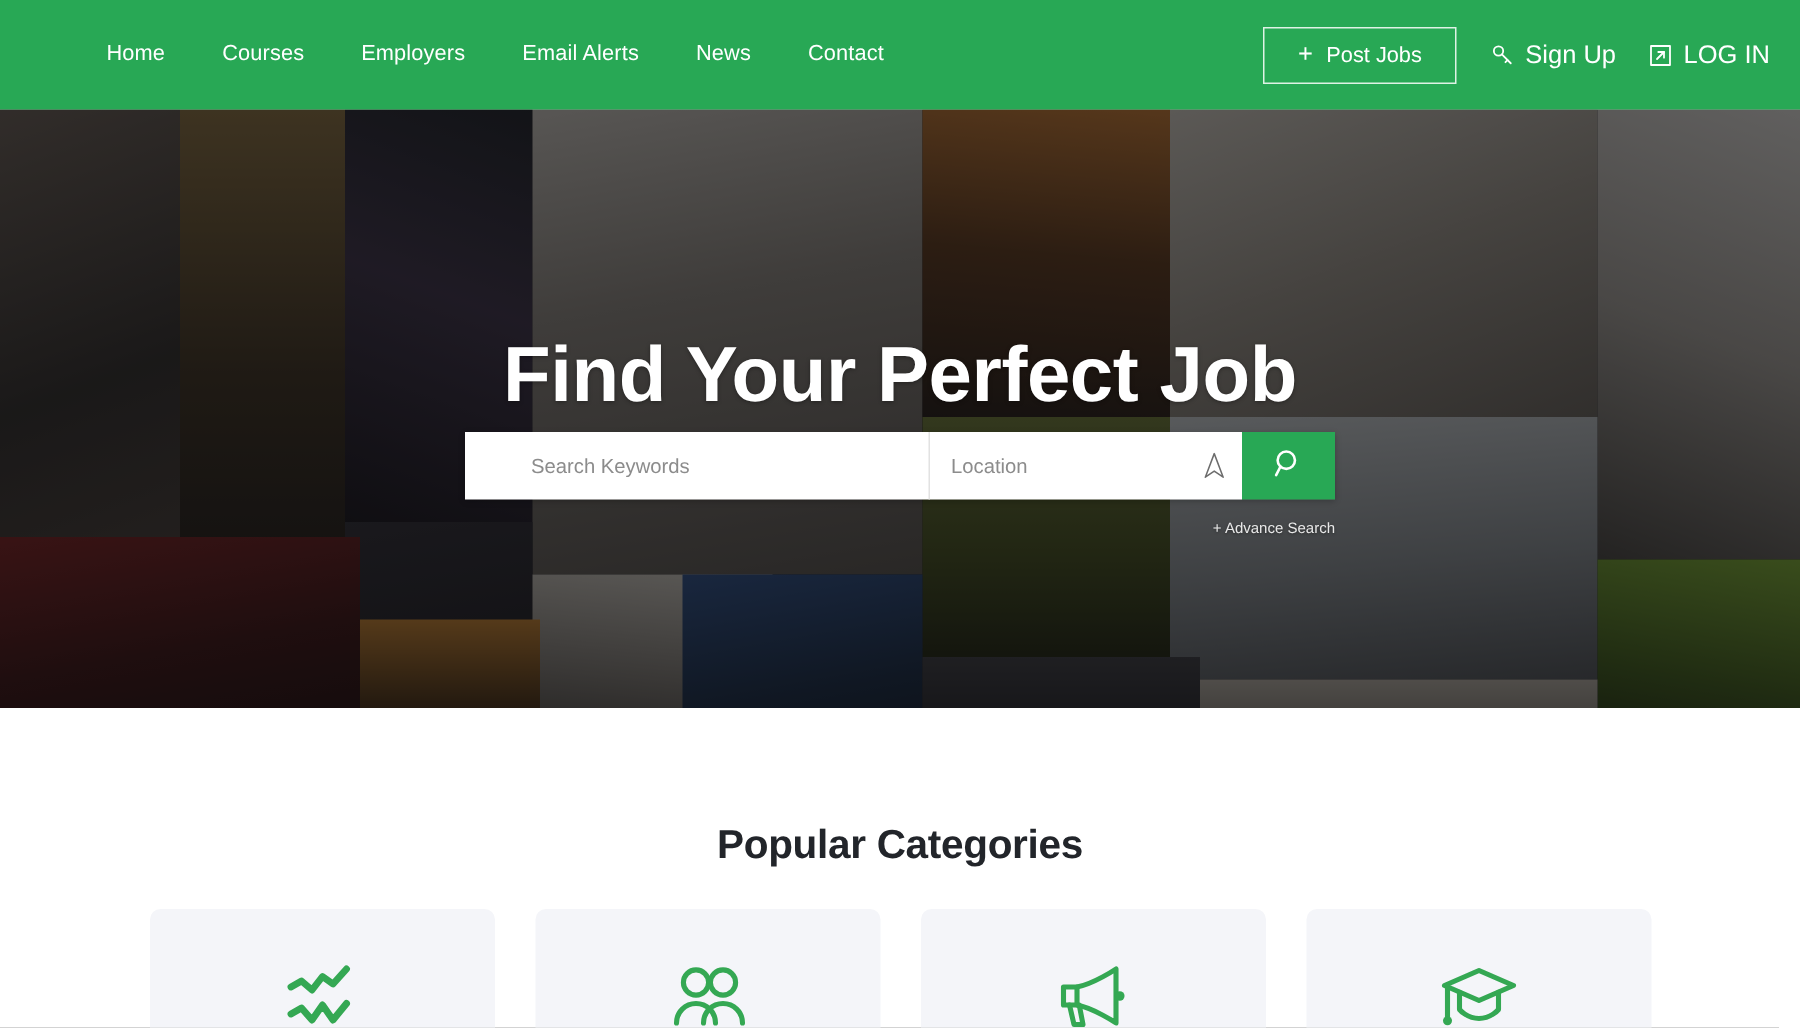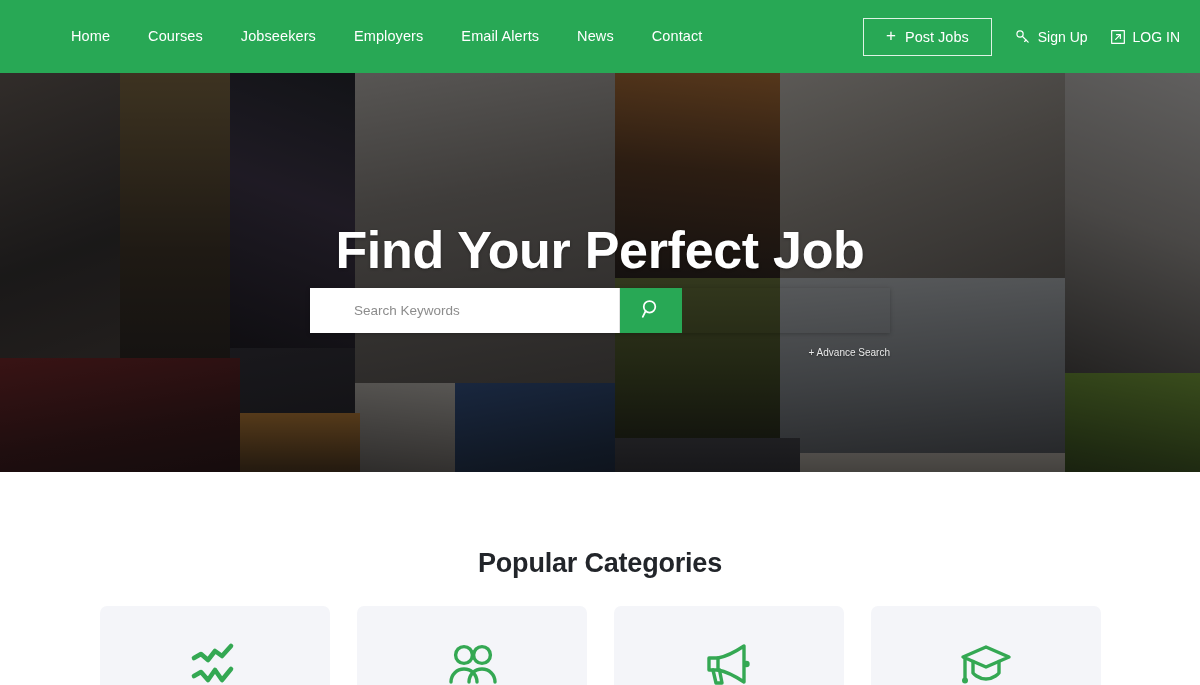--- a/index.html
+++ b/index.html
@@ -71,21 +71,21 @@
   .post-jobs-btn .plus {
     font-size: 17px;
     line-height: 1;
     font-weight: 400;
     position: relative;
     top: -1px;
   }
 
   .auth-link {
     color: #ffffff;
-    font-size: 14px;
+    font-size: 17px;
     text-decoration: none;
     display: flex;
     align-items: center;
     gap: 7px;
     margin-left: 22px;
     white-space: nowrap;
     cursor: pointer;
   }
   .auth-link svg { display: block; }
 
@@ -225,21 +225,20 @@
 </head>
 <body>
 
 <div class="page">
 
   <header class="site-header">
 
     <nav class="nav-main">
       <a class="nav-link">Home</a>
       <a class="nav-link">Courses</a>
-      <a class="nav-link">Jobseekers</a>
       <a class="nav-link">Employers</a>
       <a class="nav-link">Email Alerts</a>
       <a class="nav-link">News</a>
       <a class="nav-link">Contact</a>
     </nav>
 
     <div class="header-right">
 
       <button class="post-jobs-btn">
         <span class="plus">+</span>
@@ -299,20 +298,28 @@
 
     <div class="hero-dim"></div>
 
     <div class="hero-inner">
 
       <h1 class="hero-title">Find Your Perfect Job</h1>
 
       <form class="search-bar">
         <input class="search-field field-keywords" type="text" placeholder="Search Keywords" style="">
 
+        <div class="field-location-wrap">
+          <input class="search-field field-location" type="text" placeholder="Location" style="">
+          <span class="loc-icon">
+            <svg width="17" height="19" viewBox="0 0 20 22" fill="none" stroke="#6d6d6d" stroke-width="1.2" stroke-linejoin="round">
+              <path d="M10 1.5 L17 20 L10 15.2 L3 20 Z"></path>
+            </svg>
+          </span>
+        </div>
 
         <button class="search-submit" type="button">
           <span>
             <svg width="22" height="22" viewBox="0 0 24 24" fill="none" stroke="#ffffff" stroke-width="1.9" stroke-linecap="round">
               <circle cx="10.4" cy="9.6" r="6.3"></circle>
               <path d="M6.2 14.2L3 20.5"></path>
             </svg>
           </span>
         </button>
       </form>

